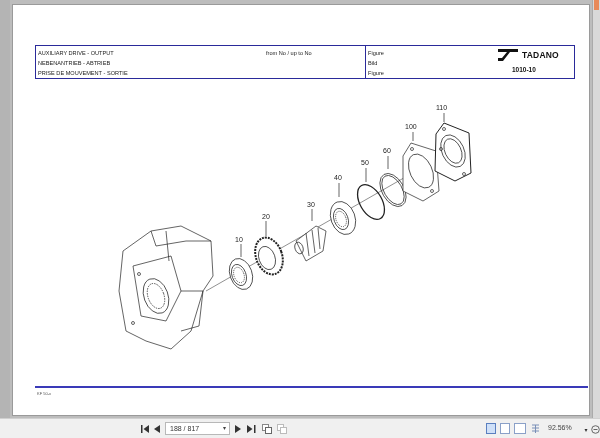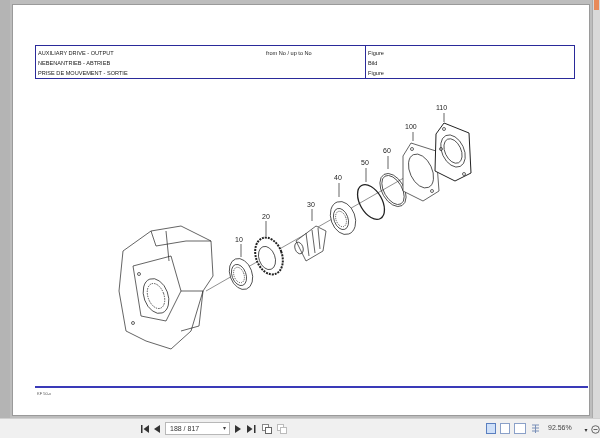--- a/index.html
+++ b/index.html
@@ -52,20 +52,29 @@
           <div class="line">PRISE DE MOUVEMENT - SORTIE</div>
         </div>
         <div class="hb-col2">
           <div class="line">from No / up to No</div>
         </div>
         <div class="hb-col3">
           <div class="line lbl">Figure</div>
           <div class="line lbl">Bild</div>
           <div class="line lbl">Figure</div>
         </div>
+        <div class="hb-col4">
+          <div class="logo">
+            <svg class="logo-mark" viewBox="0 0 20 12">
+              <polygon points="0,0 20,0 20,3 12,3 5,12 0,12 0,9 4,9 9,3 0,3" fill="#111"></polygon>
+            </svg>
+            <span class="logo-text">TADANO</span>
+          </div>
+          <div class="fig-no">1010-10</div>
+        </div>
       </div>
 
       <div class="drawing" style="left:98px;top:86px;">
         <svg width="380" height="280" viewBox="0 0 380 280">
           <g stroke="#222" stroke-width="0.7" fill="none">
 
             <line x1="95" y1="200" x2="340" y2="60" stroke-width="0.5"></line>
 
             <g>
               <path d="M12,160 L40,140 L70,135 L100,150 L102,185 L92,200 L80,240 L60,258 L35,250 L15,240 L8,200 Z" fill="#fff"></path>

